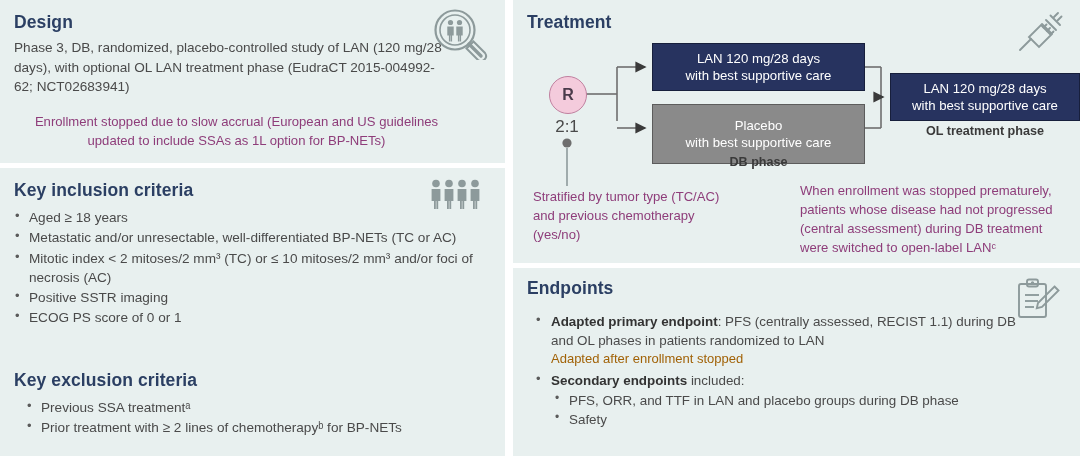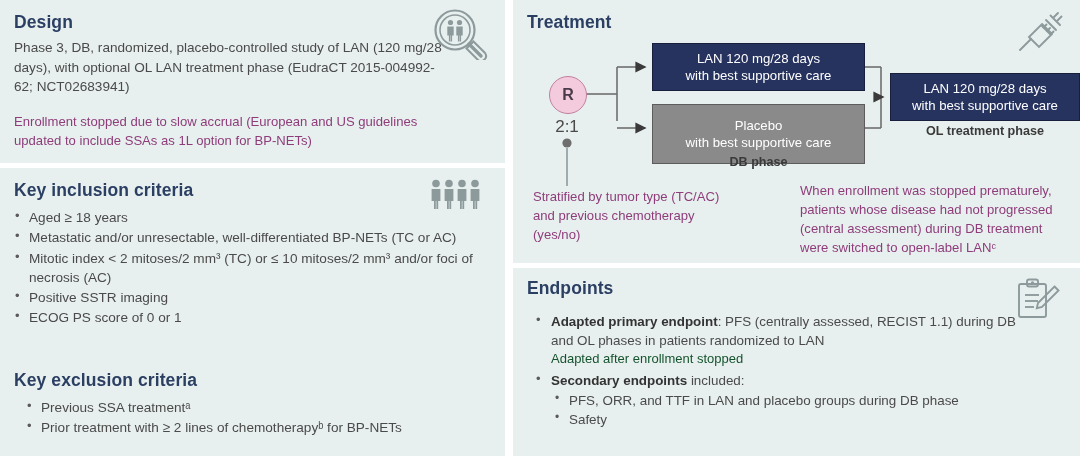--- a/index.html
+++ b/index.html
@@ -73,21 +73,21 @@
     position: absolute;
     left: 5px;
     top: -1px;
     color: #5a5a5a;
     font-size: 13px;
   }
 
   
   #design-title     { position: absolute; left: 14px; top: 12px; }
   #design-body      { position: absolute; left: 14px; top: 38px; width: 430px; }
-  #design-note      { position: absolute; left: 14px; top: 113px; width: 445px; }
+  #design-note      { position: absolute; left: 14px; top: 113px; width: 445px; text-align: center; }
   #magnifier-people-icon { position: absolute; right: 16px; top: 8px; }
 
   
   #inclusion-title  { position: absolute; left: 14px; top: 12px; }
   #inclusion-list   { position: absolute; left: 10px; top: 40px; width: 490px; }
   #people-group-icon{ position: absolute; right: 20px; top: 10px; }
   #exclusion-title  { position: absolute; left: 14px; top: 202px; }
   #exclusion-list   { position: absolute; left: 22px; top: 230px; width: 480px; }
 
   
@@ -208,21 +208,21 @@
     line-height: 1.45;
   }
   ul.ep ul li::before {
     content: "\2022";
     position: absolute;
     left: 4px; top: -1px;
     color: #5a5a5a;
     font-size: 12px;
   }
   b.ep-strong { font-weight: bold; color: #333333; }
-  .ep-sub-note { color: #14532d; font-size: 13px; padding-left: 0; }
+  .ep-sub-note { color: #a16207; font-size: 13px; padding-left: 0; }
 </style>
 </head>
 <body>
 
 <div class="slide">
 
   <div class="panel" id="panel-design">
     <h2 class="sec-title" id="design-title">Design</h2>
     <div class="body-text" id="design-body">Phase 3, DB, randomized, placebo-controlled study of LAN (120 mg/28 days), with optional OL LAN treatment phase (EudraCT 2015-004992-62; NCT02683941)</div>
     <div class="purple-text" id="design-note">Enrollment stopped due to slow accrual (European and US guidelines updated to include SSAs as 1L option for BP-NETs)</div>

